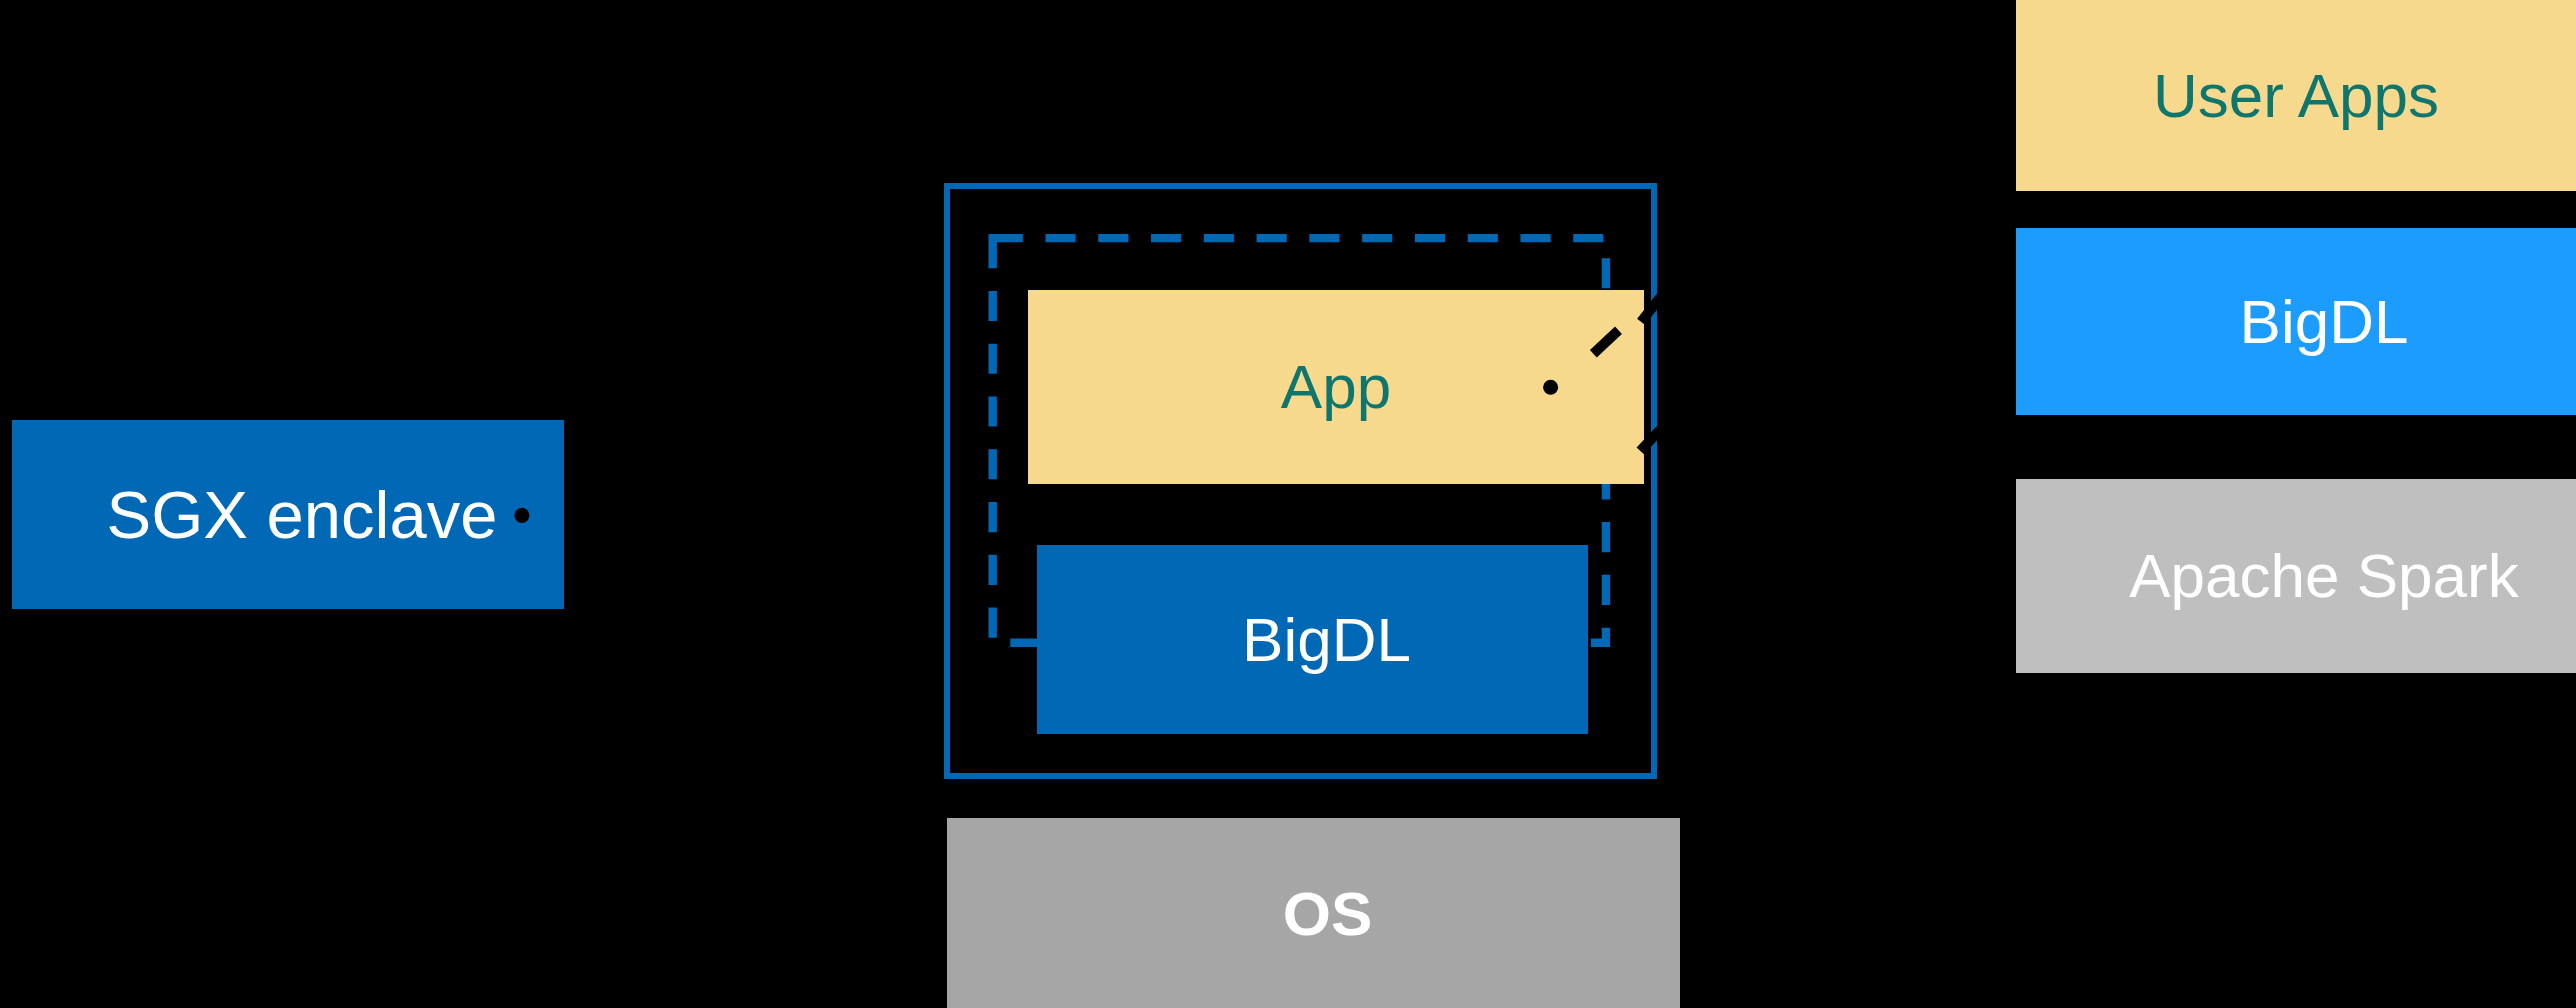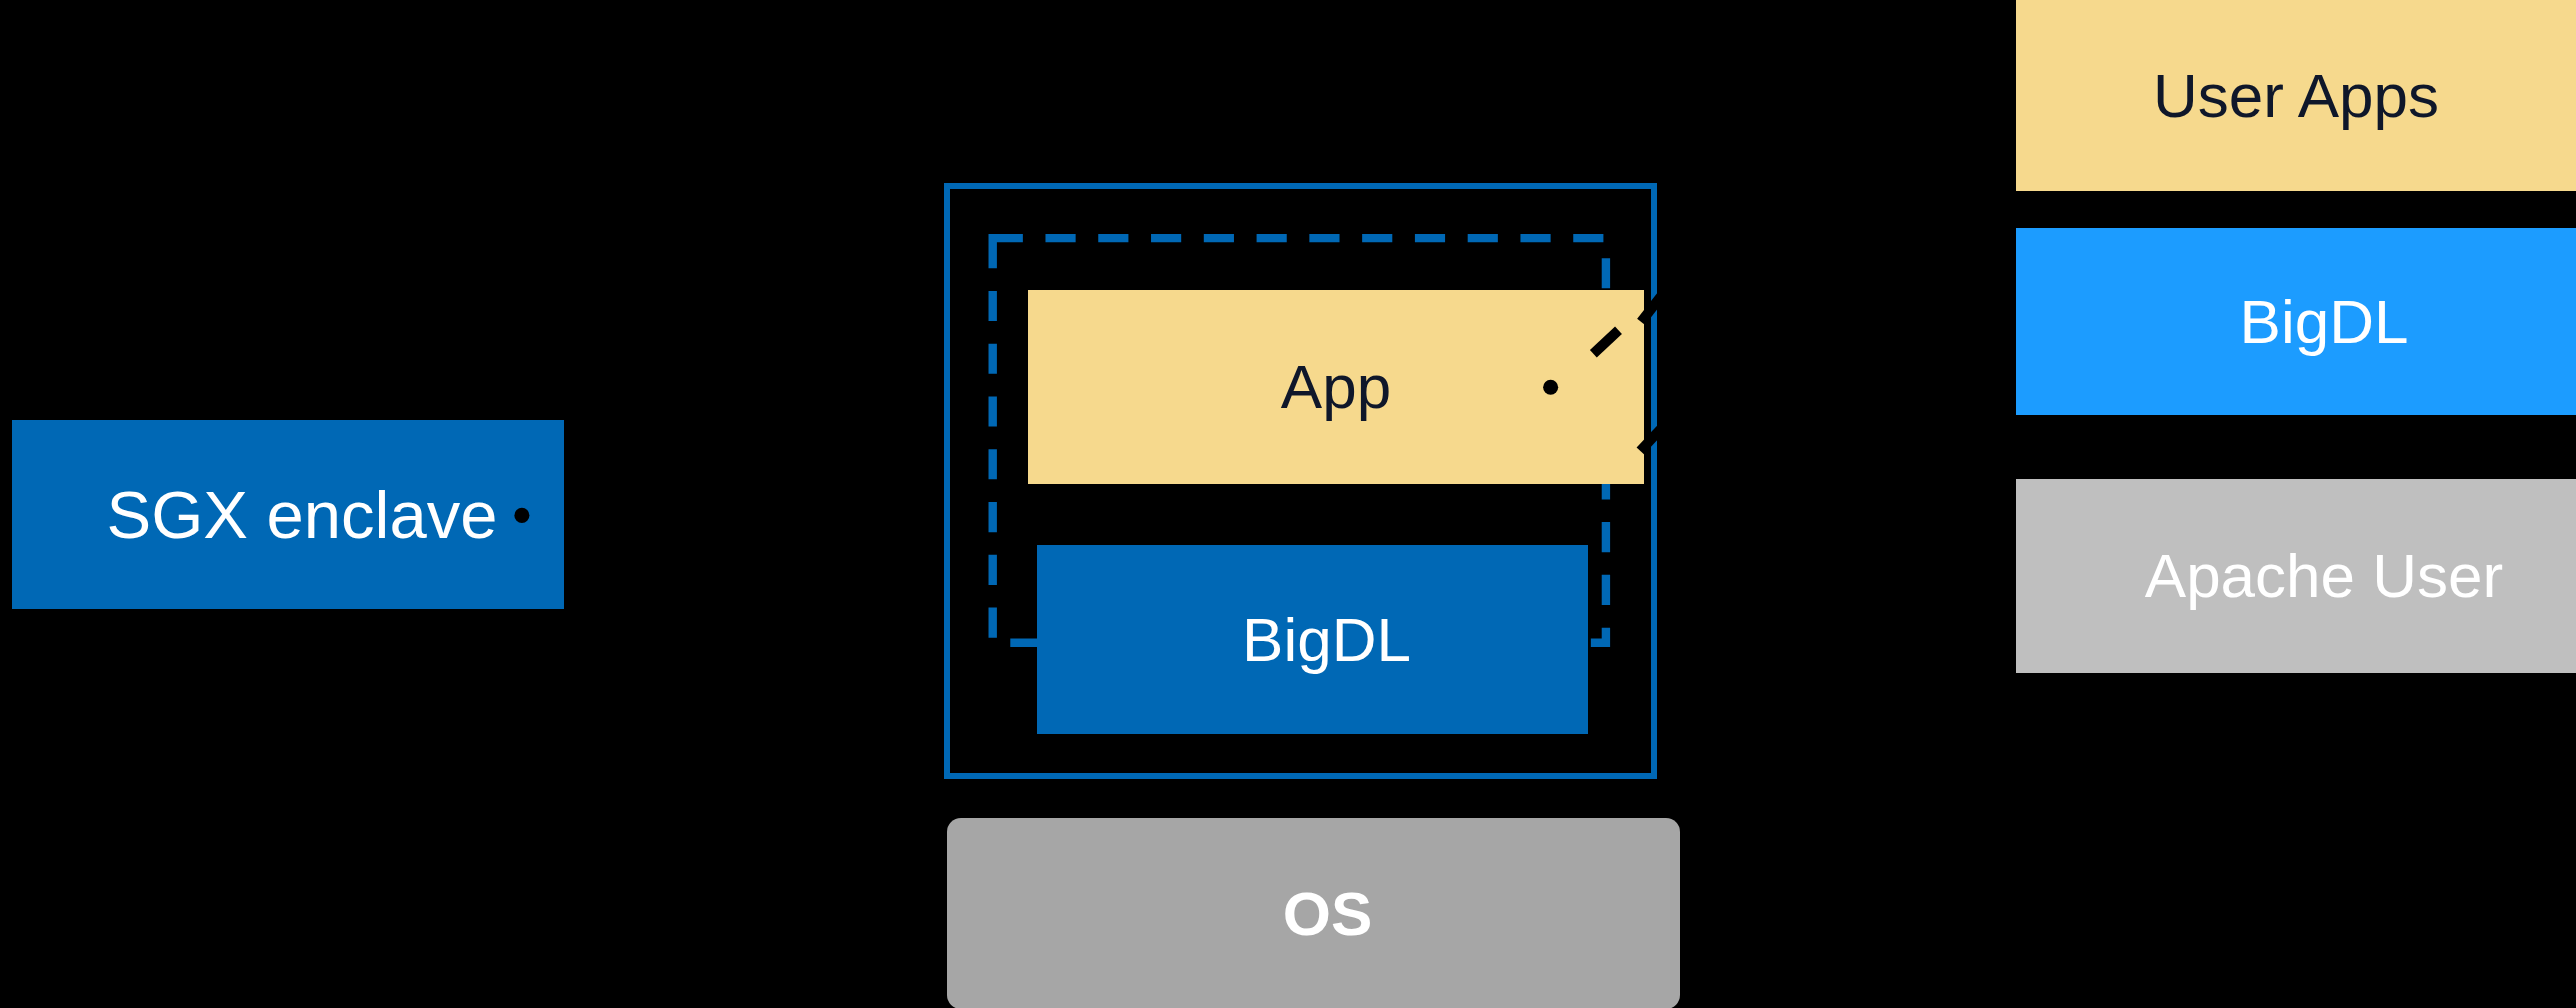--- a/index.html
+++ b/index.html
@@ -11,36 +11,36 @@
     font-family:"Liberation Sans", sans-serif;
   }
   .box{
     position:absolute;
     display:flex;align-items:center;justify-content:center;
     font-size:62px;
     line-height:1;
     white-space:nowrap;
   }
   .txt-light{color:#FFFFFF;padding-left:28px;}
-  .txt-dark{color:#0f172a;}
+  .txt-dark{color:#0f766e;}
 
   
   .sgx-box{left:0;top:420px;width:524px;height:189px;background:#0068B5;font-size:67px;margin-left:12px;}
 
   
   .center-box{
     left:944px;top:183px;width:713px;height:596px;
     box-sizing:border-box;
     border:6.7px solid #0068B5;
     background:transparent;
   }
 
   .app-box{left:1028px;top:290px;width:616px;height:194px;background:#F6D98D;}
   .libos-box{left:1037px;top:545px;width:523px;height:189px;background:#0068B5;}
-  .os-box{left:947px;top:818px;width:705px;height:191px;background:#A6A6A6;font-weight:700;border-radius:14px;}
+  .os-box{left:947px;top:818px;width:705px;height:191px;background:#A6A6A6;font-weight:700;}
 
   
   .userapps-box{left:2016px;top:0;width:560px;height:191px;background:#F6D98D;}
   .bigdl-box{left:2016px;top:228px;width:560px;height:187px;background:#1C9CFF;}
   .spark-box{left:2016px;top:479px;width:560px;height:194px;background:#BFBFBF;}
 
   .overlay{position:absolute;left:0;top:0;pointer-events:none;}
 </style>
 </head>
 <body>
@@ -71,21 +71,21 @@
 
   <div class="box userapps-box txt-dark">
     <span>User Apps</span>
   </div>
 
   <div class="box bigdl-box txt-light">
     <span>BigDL</span>
   </div>
 
   <div class="box spark-box txt-light">
-    <span>Apache User</span>
+    <span>Apache Spark</span>
   </div>
 
   <svg class="overlay" width="2576" height="1009" viewBox="0 0 3075 1204">
 
     <circle cx="623" cy="615" r="9" fill="#000000"></circle>
 
     <circle cx="1851" cy="462" r="9" fill="#000000"></circle>
 
     <line x1="1959" y1="384" x2="1987" y2="348" stroke="#000000" stroke-width="12"></line>
     <line x1="1902" y1="422" x2="1932" y2="394" stroke="#000000" stroke-width="12"></line>

